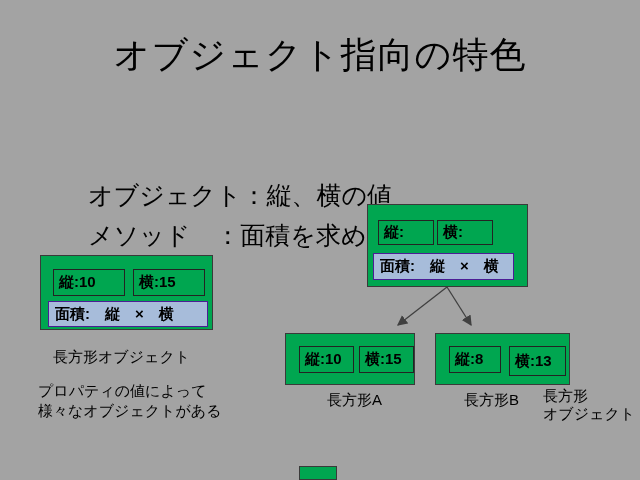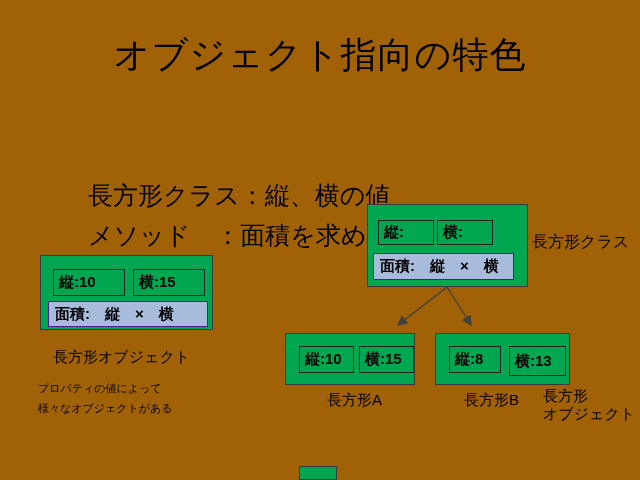--- a/index.html
+++ b/index.html
@@ -1,57 +1,56 @@
 <!DOCTYPE html>
 <html><head>
 <meta charset="utf-8">
 <style>
   html,body{margin:0;padding:0;background:#fff;}
   .slide{
-    position:relative;width:640px;height:480px;background:#a16207;
+    position:relative;width:640px;height:480px;background:#a3a3a3;
     font-family:"Liberation Sans",sans-serif;color:#000;overflow:hidden;
   }
   .title{
     position:absolute;top:32px;left:0;width:640px;text-align:center;
     font-size:36px;line-height:1.25;letter-spacing:1px;white-space:nowrap;
   }
   .intro-line{position:absolute;font-size:25px;line-height:1.2;white-space:nowrap;}
   .gbox{position:absolute;background:#00A650;border:1px solid #3a3a3a;box-sizing:border-box;}
   .cell{
     position:absolute;background:#00A650;border:1px solid #232323;box-sizing:border-box;
     font-size:15px;font-weight:bold;display:flex;align-items:center;
     padding-left:5px;white-space:nowrap;
   }
   .method{
     position:absolute;background:#A7BCDA;border:1px solid #4c1d95;box-sizing:border-box;
     font-size:15px;font-weight:bold;display:flex;align-items:center;
     padding-left:6px;white-space:nowrap;
   }
   .lbl{position:absolute;font-size:15px;line-height:1.2;white-space:nowrap;}
-  .note{position:absolute;font-size:11px;line-height:1.33;white-space:nowrap;}
+  .note{position:absolute;font-size:15px;line-height:1.33;white-space:nowrap;}
   .arrows{position:absolute;left:0;top:0;pointer-events:none;}
   .footer-bar{position:absolute;left:299px;top:466px;width:38px;height:14px;
     background:#00A650;border:1px solid #3a3a3a;box-sizing:border-box;}
 </style>
 </head>
 <body>
 
 <div class="slide">
 
   <div class="title">オブジェクト指向の特色</div>
 
-  <div class="intro-line" style="left:88px;top:180px;">長方形クラス：縦、横の値</div>
+  <div class="intro-line" style="left:88px;top:180px;">オブジェクト：縦、横の値</div>
   <div class="intro-line" style="left:88px;top:220px;">メソッド　：面積を求める</div>
 
   <div class="gbox" style="left:367px;top:204px;width:161px;height:83px;">
     <div class="cell" style="left:10px;top:15px;width:56px;height:25px;">縦:</div>
     <div class="cell" style="left:69px;top:15px;width:56px;height:25px;">横:</div>
     <div class="method" style="left:5px;top:48px;width:141px;height:27px;">面積:　縦　×　横</div>
   </div>
-  <div class="lbl" style="left:532px;top:232px;font-size:16px;">長方形クラス</div>
 
   <div class="gbox" style="left:40px;top:255px;width:173px;height:75px;">
     <div class="cell" style="left:12px;top:13px;width:72px;height:27px;">縦:10</div>
     <div class="cell" style="left:92px;top:13px;width:72px;height:27px;">横:15</div>
     <div class="method" style="left:7px;top:45px;width:160px;height:26px;">面積:　縦　×　横</div>
   </div>
   <div class="lbl" style="left:53px;top:348px;">長方形オブジェクト</div>
 
   <div class="gbox" style="left:285px;top:333px;width:130px;height:52px;">
     <div class="cell" style="left:13px;top:12px;width:55px;height:27px;">縦:10</div>

